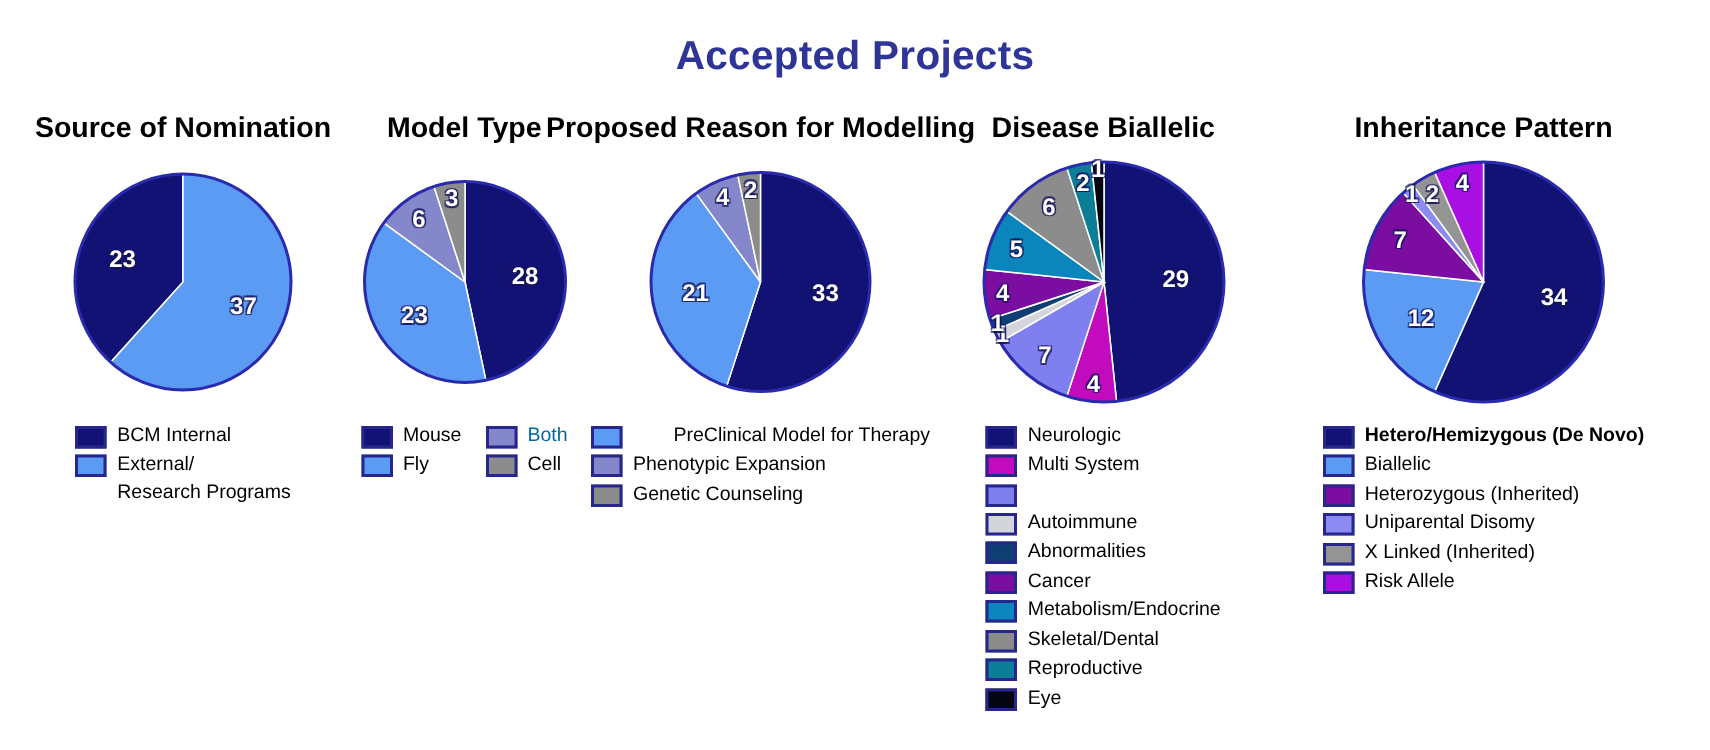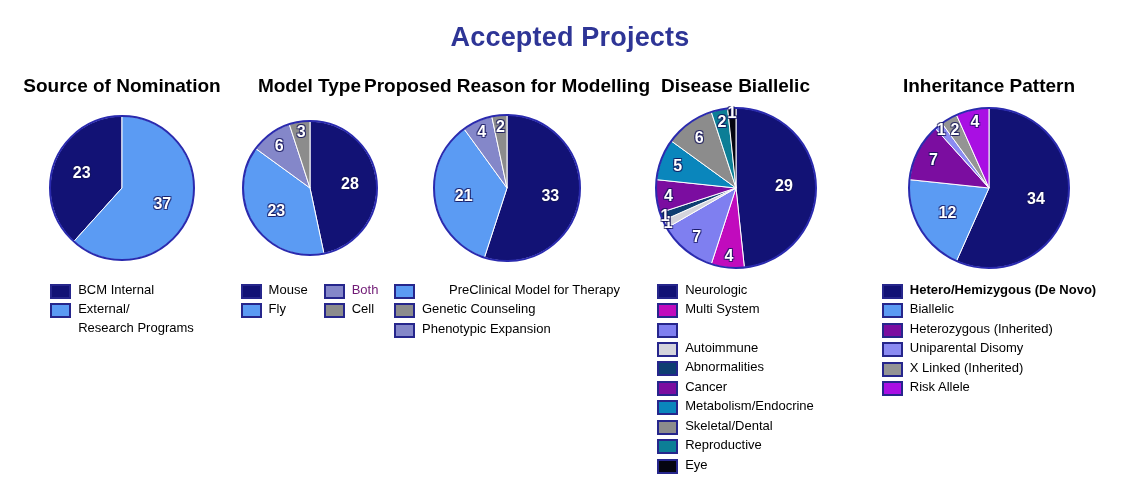--- a/index.html
+++ b/index.html
@@ -83,21 +83,21 @@
         <div class="legend-item">
           <span class="swatch" style="background: rgb(18, 18, 117);"></span>
           <span class="legend-label" style="color: rgb(0, 0, 0);">Mouse</span>
         </div>
         <div class="legend-item">
           <span class="swatch" style="background: rgb(91, 155, 243);"></span>
           <span class="legend-label" style="color: rgb(0, 0, 0);">Fly</span>
         </div>
         <div class="legend-item">
           <span class="swatch" style="background: rgb(132, 135, 201);"></span>
-          <span class="legend-label" style="color: #701a75;">Both</span>
+          <span class="legend-label" style="color: #0369a1;">Both</span>
         </div>
         <div class="legend-item">
           <span class="swatch" style="background: rgb(140, 140, 140);"></span>
           <span class="legend-label" style="color: rgb(0, 0, 0);">Cell</span>
         </div>
       </div>
     </div>
     <div class="chart-col" style="width: 232px;">
       <div class="chart-title" style="color: rgb(0, 0, 0);">Proposed Reason for Modelling</div>
       <div class="pie-wrap">
@@ -112,26 +112,26 @@
           <text x="49.8" y="18.3" dy="0.35em" text-anchor="middle" fill="#ffffff" font-size="16" class="slice-label">4</text>
           <text x="68.5" y="13.3" dy="0.35em" text-anchor="middle" fill="#ffffff" font-size="16" class="slice-label">2</text>
         </svg>
       </div>
       <div class="legend">
         <div class="legend-item">
           <span class="swatch" style="background: rgb(91, 155, 243);"></span>
           <span class="legend-label" style="color: rgb(0, 0, 0); margin-left: 27px;">PreClinical Model for Therapy</span>
         </div>
         <div class="legend-item">
+          <span class="swatch" style="background: rgb(132, 135, 201);"></span>
+          <span class="legend-label" style="color: rgb(0, 0, 0);">Phenotypic Expansion</span>
+        </div>
+        <div class="legend-item">
           <span class="swatch" style="background: rgb(140, 140, 140);"></span>
           <span class="legend-label" style="color: rgb(0, 0, 0);">Genetic Counseling</span>
-        </div>
-        <div class="legend-item">
-          <span class="swatch" style="background: rgb(132, 135, 201);"></span>
-          <span class="legend-label" style="color: rgb(0, 0, 0);">Phenotypic Expansion</span>
         </div>
       </div>
     </div>
     <div class="chart-col" style="width: 220px;">
       <div class="chart-title" style="color: rgb(0, 0, 0);">Disease Biallelic</div>
       <div class="pie-wrap">
         <svg width="164" height="164" viewBox="0 0 164 164">
           <path d="M 82 82 L 82.00 2.00 A 80 80 0 0 1 90.36 161.56 Z" fill="#121275" stroke="#ffffff" stroke-width="1"></path>
           <path d="M 82 82 L 90.36 161.56 A 80 80 0 0 1 57.28 158.08 Z" fill="#c10bbd" stroke="#ffffff" stroke-width="1"></path>
           <path d="M 82 82 L 57.28 158.08 A 80 80 0 0 1 12.72 122.00 Z" fill="#7f7ff0" stroke="#ffffff" stroke-width="1"></path>

